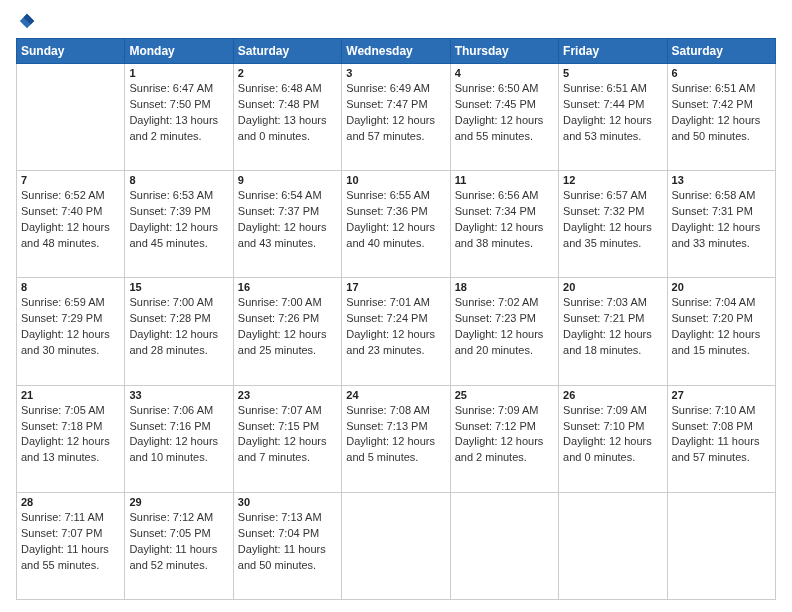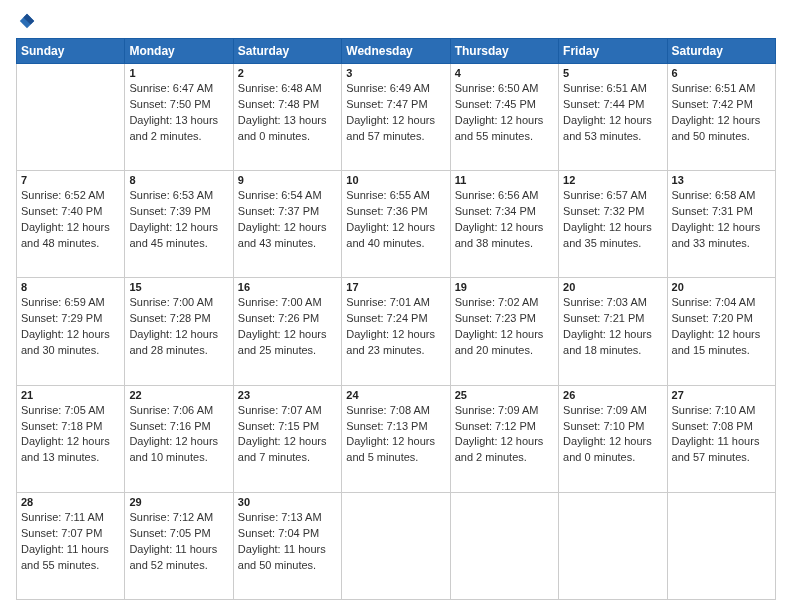--- a/index.html
+++ b/index.html
@@ -207,39 +207,39 @@
           </td>
           <td>
             <div class="day-number">16</div>
             <div class="day-info">Sunrise: 7:00 AM<br>Sunset: 7:26 PM<br>Daylight: 12 hours<br>and 25 minutes.</div>
           </td>
           <td>
             <div class="day-number">17</div>
             <div class="day-info">Sunrise: 7:01 AM<br>Sunset: 7:24 PM<br>Daylight: 12 hours<br>and 23 minutes.</div>
           </td>
           <td>
-            <div class="day-number">19</div>
+            <div class="day-number">18</div>
             <div class="day-info">Sunrise: 7:02 AM<br>Sunset: 7:23 PM<br>Daylight: 12 hours<br>and 20 minutes.</div>
           </td>
           <td>
             <div class="day-number">20</div>
             <div class="day-info">Sunrise: 7:03 AM<br>Sunset: 7:21 PM<br>Daylight: 12 hours<br>and 18 minutes.</div>
           </td>
           <td>
             <div class="day-number">20</div>
             <div class="day-info">Sunrise: 7:04 AM<br>Sunset: 7:20 PM<br>Daylight: 12 hours<br>and 15 minutes.</div>
           </td>
         </tr>
         <tr class="week-row">
           <td>
             <div class="day-number">21</div>
             <div class="day-info">Sunrise: 7:05 AM<br>Sunset: 7:18 PM<br>Daylight: 12 hours<br>and 13 minutes.</div>
           </td>
           <td>
-            <div class="day-number">22</div>
+            <div class="day-number">33</div>
             <div class="day-info">Sunrise: 7:06 AM<br>Sunset: 7:16 PM<br>Daylight: 12 hours<br>and 10 minutes.</div>
           </td>
           <td>
             <div class="day-number">23</div>
             <div class="day-info">Sunrise: 7:07 AM<br>Sunset: 7:15 PM<br>Daylight: 12 hours<br>and 7 minutes.</div>
           </td>
           <td>
             <div class="day-number">24</div>
             <div class="day-info">Sunrise: 7:08 AM<br>Sunset: 7:13 PM<br>Daylight: 12 hours<br>and 5 minutes.</div>
           </td>

